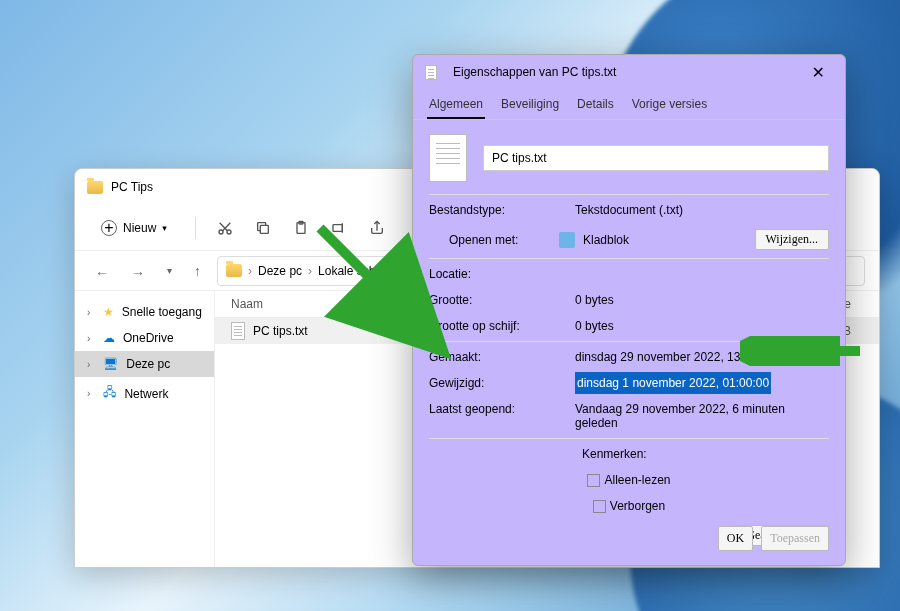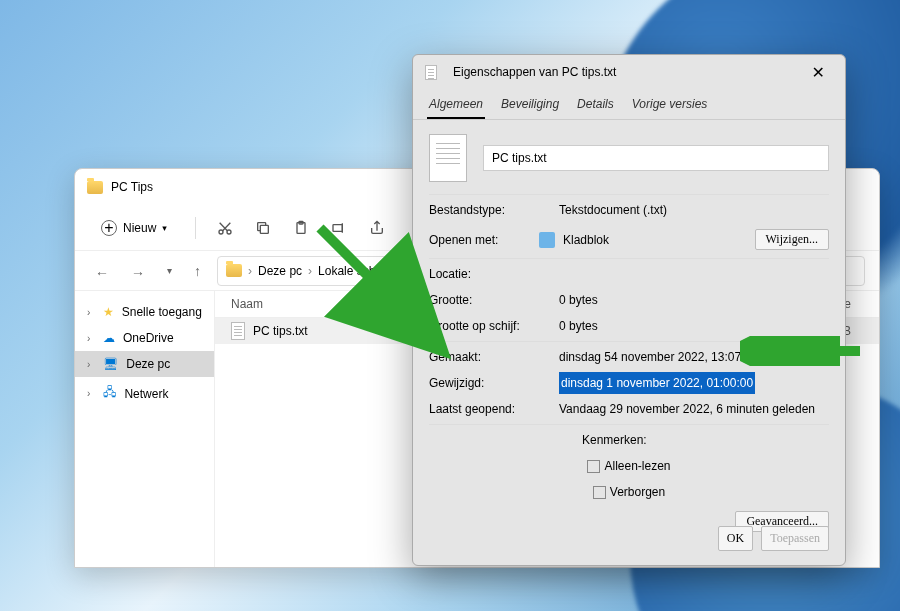--- a/index.html
+++ b/index.html
@@ -53,42 +53,42 @@
   .col-naam { flex:1; }
   .col-grootte { width:80px; text-align:right; padding-right:12px; }
   .file-row { display:flex; align-items:center; padding:4px 16px; background:#f0f0f0; }
   .doc-icon { width:14px; height:18px; border:1px solid #bbb; background:#fff; margin-right:8px; position:relative; }
   .doc-icon::after { content:""; position:absolute; top:3px; left:2px; right:2px; height:1px; background:#bbb; box-shadow:0 3px 0 #bbb, 0 6px 0 #bbb, 0 9px 0 #bbb; }
   .file-size { width:80px; text-align:right; color:#555; padding-right:12px; }
 
   
   .props {
     position: absolute; left: 412px; top: 54px; width: 434px; height: 512px;
-    background: #e5e5e5; border: 1px solid #aaa; border-radius: 6px;
+    background: #c4b5fd; border: 1px solid #aaa; border-radius: 6px;
     box-shadow: 0 12px 40px rgba(0,0,0,0.35);
   }
   .props-title { height: 34px; display:flex; align-items:center; padding:0 12px; justify-content:space-between; }
   .props-title-left { display:flex; align-items:center; gap:8px; }
   .close-x { font-size:16px; padding:4px 8px; cursor:pointer; }
   .tabs { display:flex; gap:14px; padding:2px 14px 0; border-bottom:1px solid #ccc; }
-  .tab { padding:6px 2px; cursor:pointer; color:#333;font-style:italic; }
+  .tab { padding:6px 2px; cursor:pointer; color:#333; }
   .tab.active { border-bottom:2px solid #000; font-weight:400; }
   .props-body { padding:14px 16px; }
   .top-row { display:flex; gap:16px; align-items:center; margin-bottom:12px; }
   .big-doc { width:38px; height:48px; border:1px solid #bbb; background:#fff; position:relative; }
   .big-doc::after { content:""; position:absolute; top:8px; left:6px; right:6px; height:1px; background:#bbb; box-shadow:0 5px 0 #bbb, 0 10px 0 #bbb, 0 15px 0 #bbb, 0 20px 0 #bbb; }
   .name-input { flex:1; border:1px solid #ccc; padding:5px 8px; font-size:12px; }
   .sep { height:1px; background:#ddd; margin:2px 0; }
-  .prop-row { display:flex; padding:6px 0; gap:8px; }
+  .prop-row { display:flex; padding:6px 0; gap:24px; }
   .prop-label { width:102px; color:#000; }
   .prop-val { flex:1; color:#000;margin-left:20px; }
   .highlighted { background:#0a64c4; color:#fff; padding:4px 2px; }
   .btn { border:1px solid #bbb; background:#f5f5f5; padding:3px 14px; cursor:pointer; border-radius:2px; font-size:12px;font-family:Liberation Serif, serif; }
   .btn.small { padding:2px 10px; }
-  .open-row { display:flex; align-items:center; justify-content:space-between; }
+  .open-row { display:flex; align-items:center; justify-content:space-between;margin-left:20px; }
   .open-left { display:flex; align-items:center; gap:8px; }
   .kladblok-icon { width:16px; height:16px; background:#6db4e8; border-radius:2px; }
   .chk { display:flex; align-items:center; gap:4px; }
   .chk-box { width:13px; height:13px; border:1px solid #888; }
   .kenmerk-row { display:flex; align-items:center; gap:12px; padding:6px 0;flex-direction:column; }
   .dialog-btns { position:absolute; bottom:14px; right:16px; display:flex; gap:8px; }
   .btn.wide { padding:4px 8px; }
   .btn.disabled { color:#aaa; }
 
   
@@ -238,21 +238,21 @@
         <span class="prop-label">Grootte:</span>
         <span class="prop-val">0 bytes</span>
       </div>
     <div class="prop-row">
         <span class="prop-label">Grootte op schijf:</span>
         <span class="prop-val">0 bytes</span>
       </div>
     <div class="sep"></div>
     <div class="prop-row">
         <span class="prop-label">Gemaakt:</span>
-        <span class="prop-val">dinsdag 54 november 2022, 13:07:40</span>
+        <span class="prop-val">dinsdag 29 november 2022, 13:07:40</span>
       </div>
     <div class="prop-row">
         <span class="prop-label">Gewijzigd:</span>
         <span class="prop-val"><span class="highlighted">dinsdag 1 november 2022, 01:00:00</span></span>
       </div>
     <div class="prop-row">
         <span class="prop-label">Laatst geopend:</span>
         <span class="prop-val">Vandaag 29 november 2022, 6 minuten geleden</span>
       </div>
     <div class="sep"></div>

